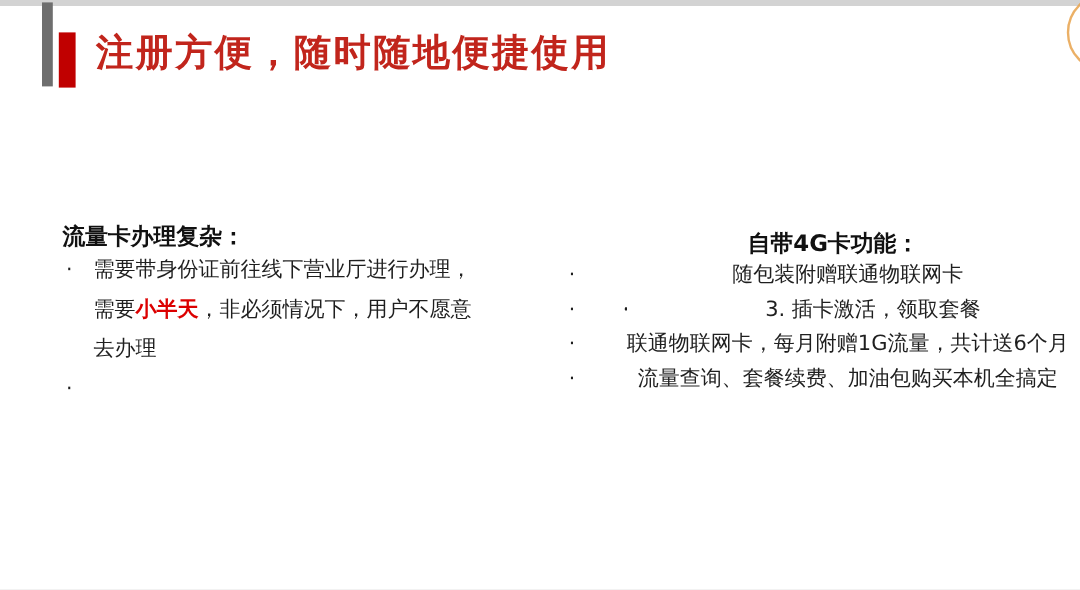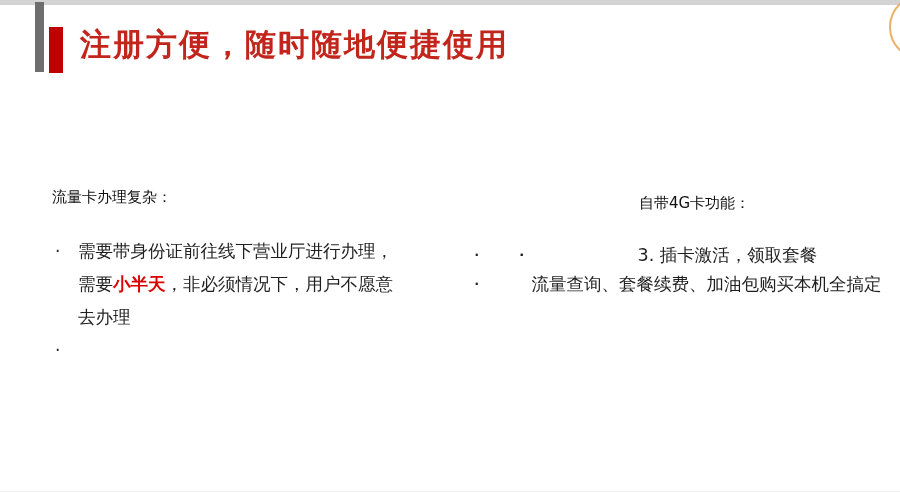--- a/index.html
+++ b/index.html
@@ -48,23 +48,23 @@
     position: absolute; left: 80px; top: 26px;
     margin: 0;
     font-size: 31px; line-height: 36px;
     font-weight: bold;
     letter-spacing: 2px;
     color: var(--title-red);
     white-space: nowrap;
   }
   .col { position: absolute; color: var(--body-text); }
   .col h3 {
-    margin: 0 0 26px 0;
-    font-size: 15px; line-height: 24px;
-    font-weight: normal;
+    margin: 0 0 0 0;
+    font-size: 19px; line-height: 24px;
+    font-weight: bold;
     color: #111111;
   }
   .col-left  { left: 52px;  top: 185px; width: 380px; }
   .col-right { left: 474px; top: 191px; width: 435px; text-align: center; }
   .col-right h3 { margin-left: 6px; }
 
   .item {
     position: relative;
     padding-left: 26px;
     font-size: 17.5px;
@@ -103,24 +103,24 @@
         <div class="item"><span class="marker">·</span><span class="txt"><span>需要带身份证前往线下营业厅进行办理，
 需要</span><span class="hl">小半天</span><span>，非必须情况下，用户不愿意
 去办理</span></span></div>
         <div class="item"><span class="marker">·</span></div>
       </div>
   </section>
 
   <section class="col col-right">
     <h3>自带4G卡功能：</h3>
     <div class="list">
-        <div class="item"><span class="marker">·</span></div>
+        <div class="item"><span class="marker">·</span><span class="txt"><span>随包装附赠联通物联网卡</span></span></div>
         <div class="item"><span class="marker">·</span></div>
         <div class="item sub"><span class="marker">·</span></div>
         <div class="item sub"><span class="marker">·</span></div>
         <div class="item sub"><span class="marker">·</span><span class="txt"><span>3. 插卡激活，领取套餐</span></span></div>
-        <div class="item"><span class="marker">·</span></div>
+        <div class="item"><span class="marker">·</span><span class="txt"><span>联通物联网卡，每月附赠1G流量，共计送6个月</span></span></div>
         <div class="item"><span class="marker">·</span><span class="txt"><span>流量查询、套餐续费、加油包购买本机全搞定</span></span></div>
       </div>
   </section>
 
   <div class="bottom-line"></div>
 </div>
 
 </body></html>

